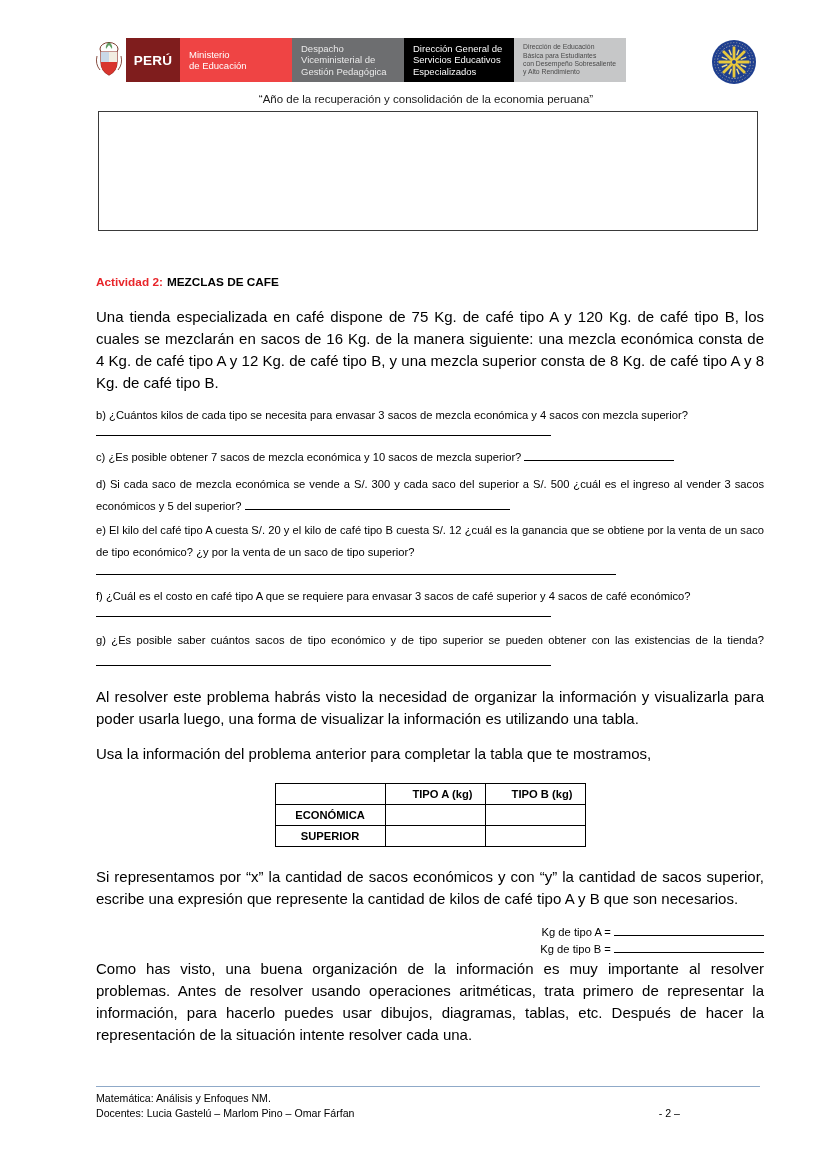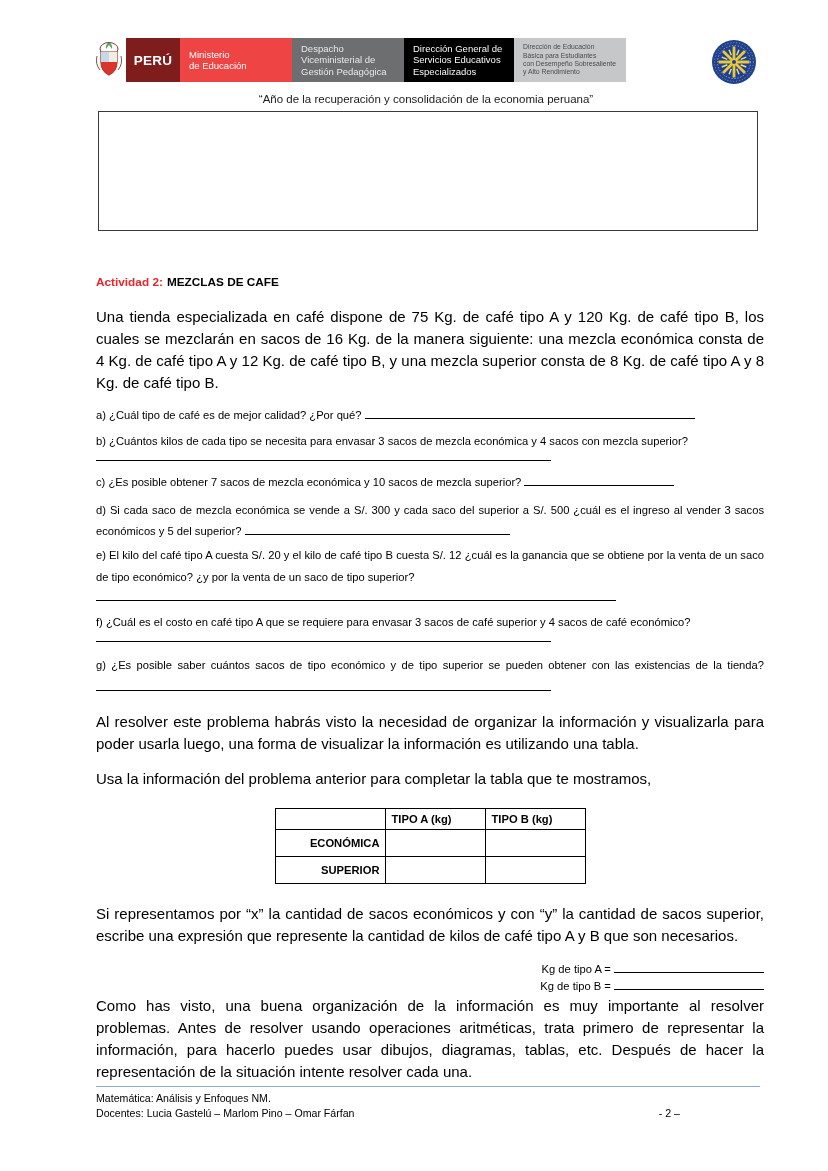--- a/index.html
+++ b/index.html
@@ -162,27 +162,27 @@
     border-collapse: collapse;
     font-size: 11.2px;
   }
   table.data td, table.data th {
     border: 1.3px solid #000;
     height: 21px;
     box-sizing: border-box;
   }
   table.data th {
     font-weight: bold;
-    text-align: left;
-    padding: 1px 6px;
+    text-align: right;
+    padding: 1px 12px;
   }
   table.data td.rowhead {
     font-weight: bold;
-    text-align: right;
-    padding: 7px 5px;
+    text-align: center;
+    padding: 1px 5px;
     width: 110px;
     margin-top: 48px;
   }
   table.data td.blankcell { width: 100px; }
   table.data th.colh { width: 100px; }
 
   
   .kg-lines {
     margin: 14px 0 0 0;
     font-size: 11.2px;
@@ -308,24 +308,20 @@
   <div class="empty-box"></div>
 
   <div class="content">
 
     <div class="act-title">
       <span class="act-label">Actividad 2:</span><span class="act-name">MEZCLAS DE CAFE</span>
     </div>
 
     <p class="para">Una tienda especializada en café dispone de 75 Kg. de café tipo A y 120 Kg. de café tipo B, los cuales se mezclarán en sacos de 16 Kg. de la manera siguiente: una mezcla económica consta de 4 Kg. de café tipo A y 12 Kg. de café tipo B, y una mezcla superior consta de 8 Kg. de café tipo A y 8 Kg. de café tipo B.</p>
 
-    <p class="q">
-      <span>a) ¿Cuál tipo de café es de mejor calidad? ¿Por qué?</span>
-      <span class="blank bw-330"></span>
-    </p>
 
     <p class="q">
       <span>b) ¿Cuántos kilos de cada tipo se necesita para envasar 3 sacos de mezcla económica y 4 sacos con mezcla superior?</span>
     </p>
     <span class="blank-line bw-455" style="width:455px"></span>
 
     <p class="q">
       <span>c) ¿Es posible obtener 7 sacos de mezcla económica y 10 sacos de mezcla superior?</span>
       <span class="blank bw-150"></span>
     </p>

